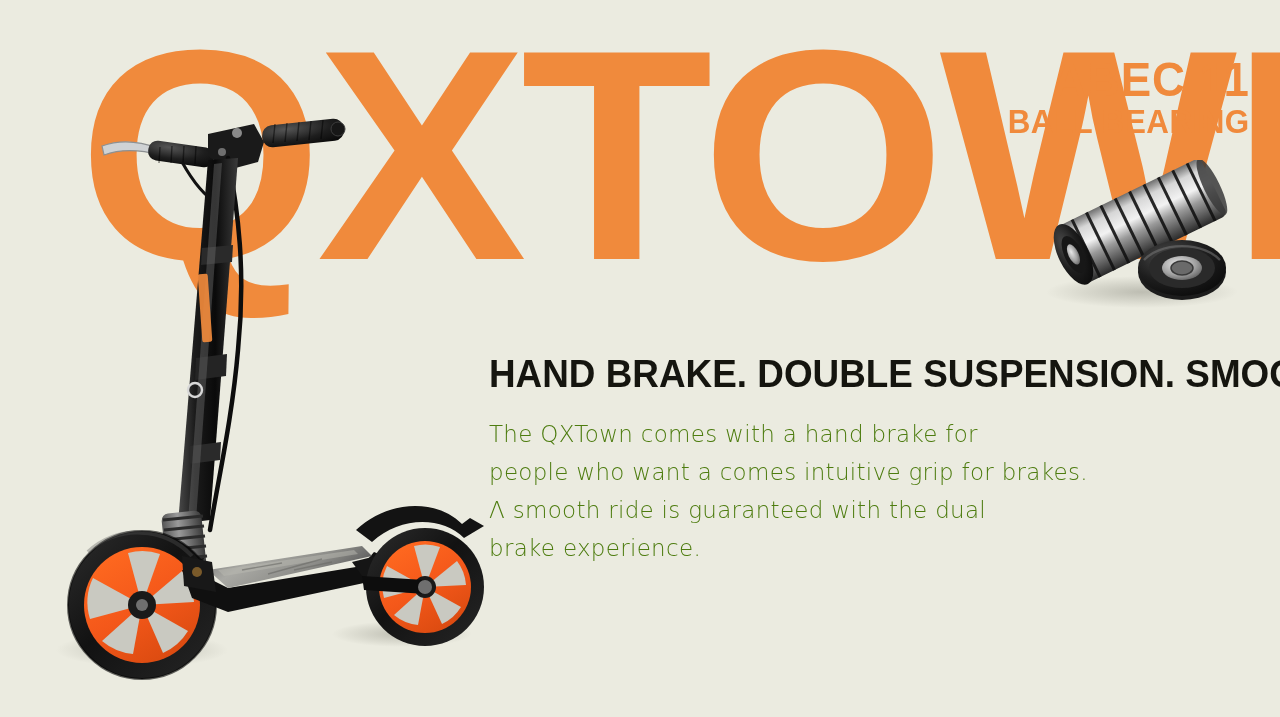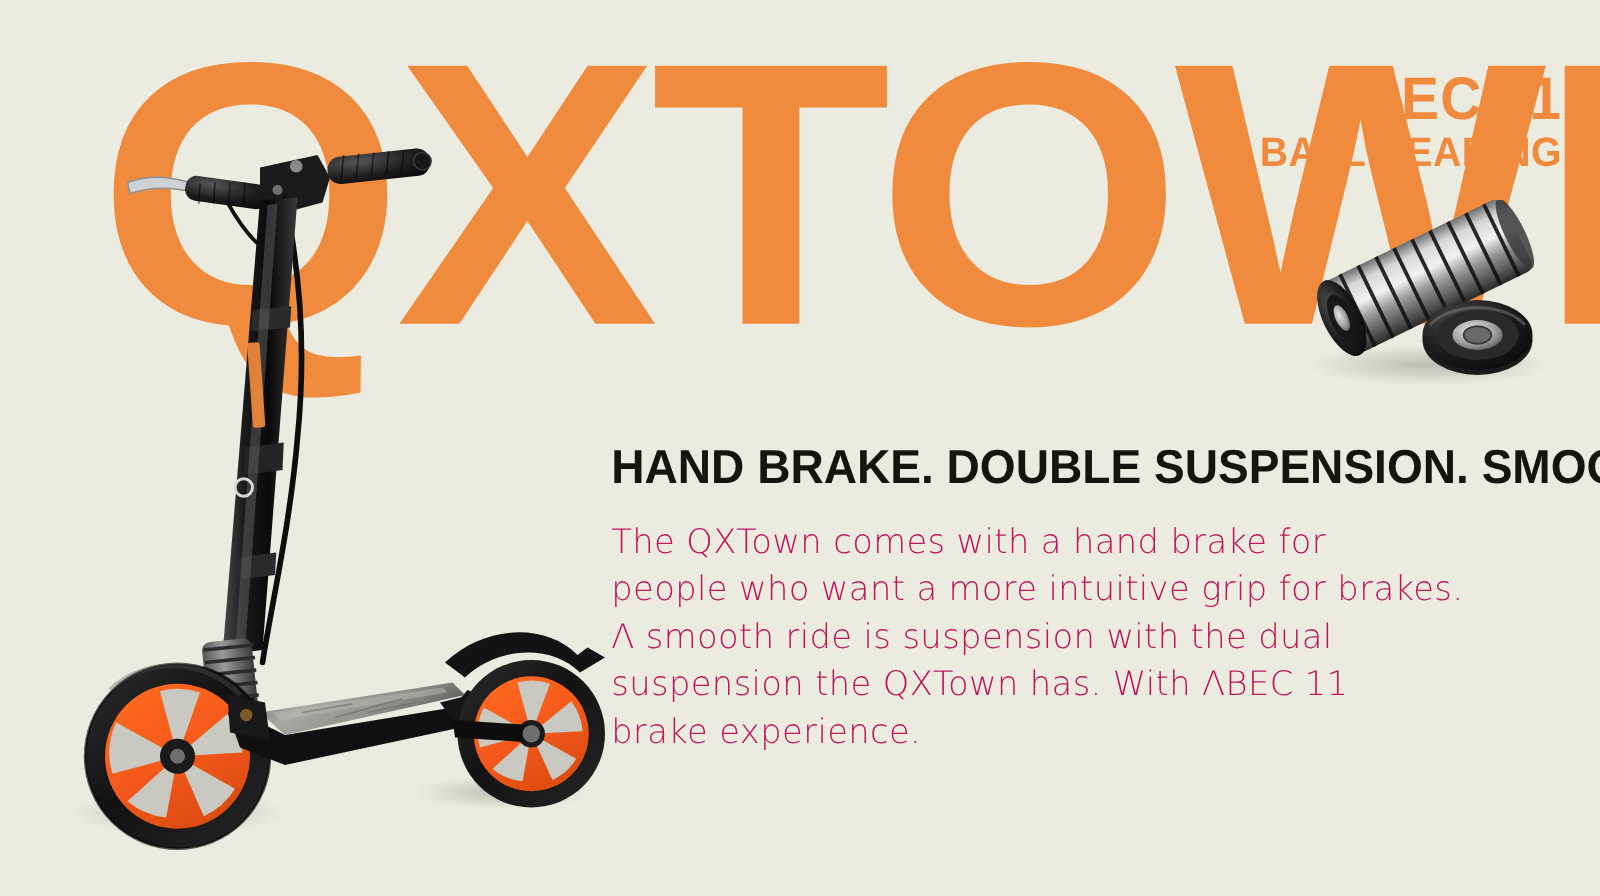--- a/index.html
+++ b/index.html
@@ -61,23 +61,23 @@
     letter-spacing:0px;
     color:#15150f;
     transform:scaleX(0.97);
     transform-origin:left center;
     white-space:nowrap;
     margin:0 0 22px 0;
   }
   #body-copy{
     font-family:"DejaVu Sans","Liberation Sans",sans-serif;
     font-weight:300;
-    font-size:27px;
+    font-size:23px;
     line-height:38px;
-    color:#be185d;
+    color:#4d7c0f;
     letter-spacing:0.3px;
     margin:0;
   }
   #body-copy .ln{display:block;white-space:nowrap;}
 </style>
 </head>
 <body>
 
 <div id="stage">
 
@@ -304,20 +304,19 @@
       <ellipse cx="152" cy="108" rx="11" ry="7" fill="#6a6a6a"></ellipse>
       <ellipse cx="152" cy="108" rx="11" ry="7" fill="none" stroke="#3a3a3a" stroke-width="1.5"></ellipse>
       <path d="M114 100 A 44 28 0 0 1 190 100" fill="none" stroke="#777" stroke-width="2.4" opacity="0.55"></path>
     </g>
   </svg>
 
   <div id="copy">
     <div id="headline">HAND BRAKE. DOUBLE SUSPENSION. SMOOTH</div>
     <div id="body-copy">
       <span class="ln">The QXTown comes with a hand brake for</span>
-      <span class="ln">people who want a more intuitive grip for brakes.</span>
-      <span class="ln">Λ smooth ride is suspension with the dual</span>
-      <span class="ln">suspension the QXTown has. With ΛBEC 11</span>
+      <span class="ln">people who want a comes intuitive grip for brakes.</span>
+      <span class="ln">Λ smooth ride is guaranteed with the dual</span>
       <span class="ln">brake experience.</span>
     </div>
   </div>
 
 </div>
 
 </body></html>

